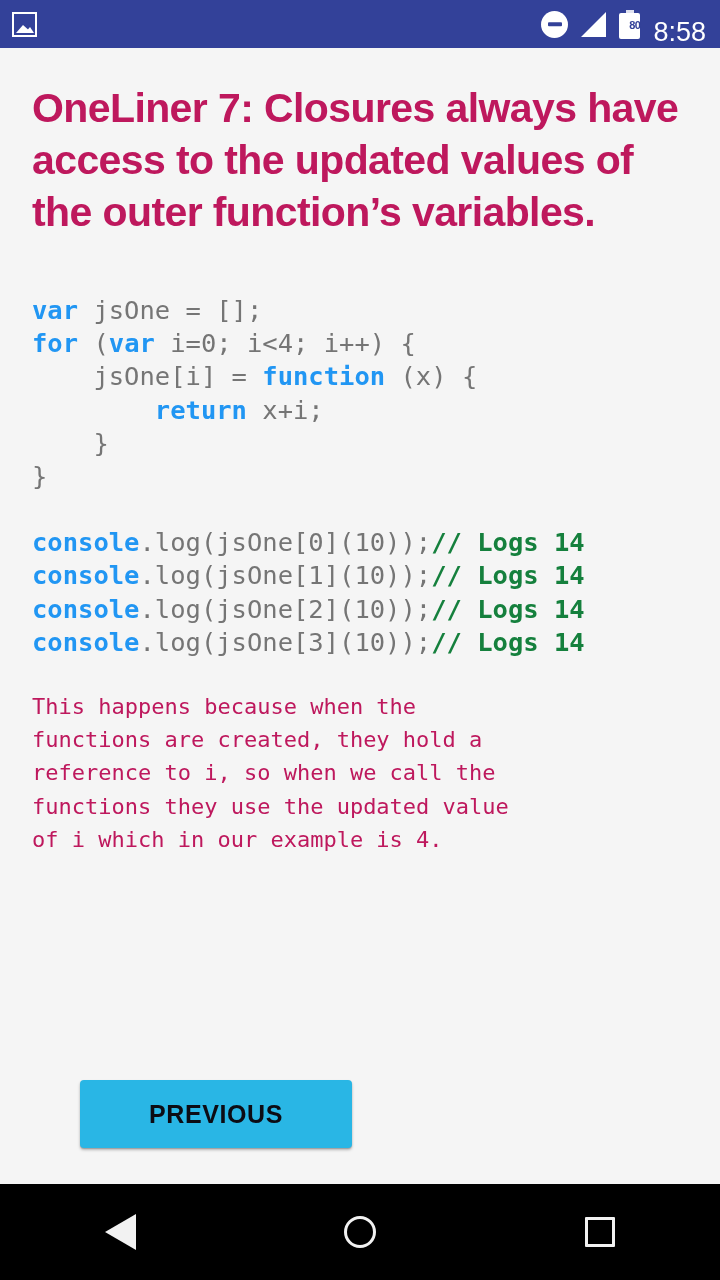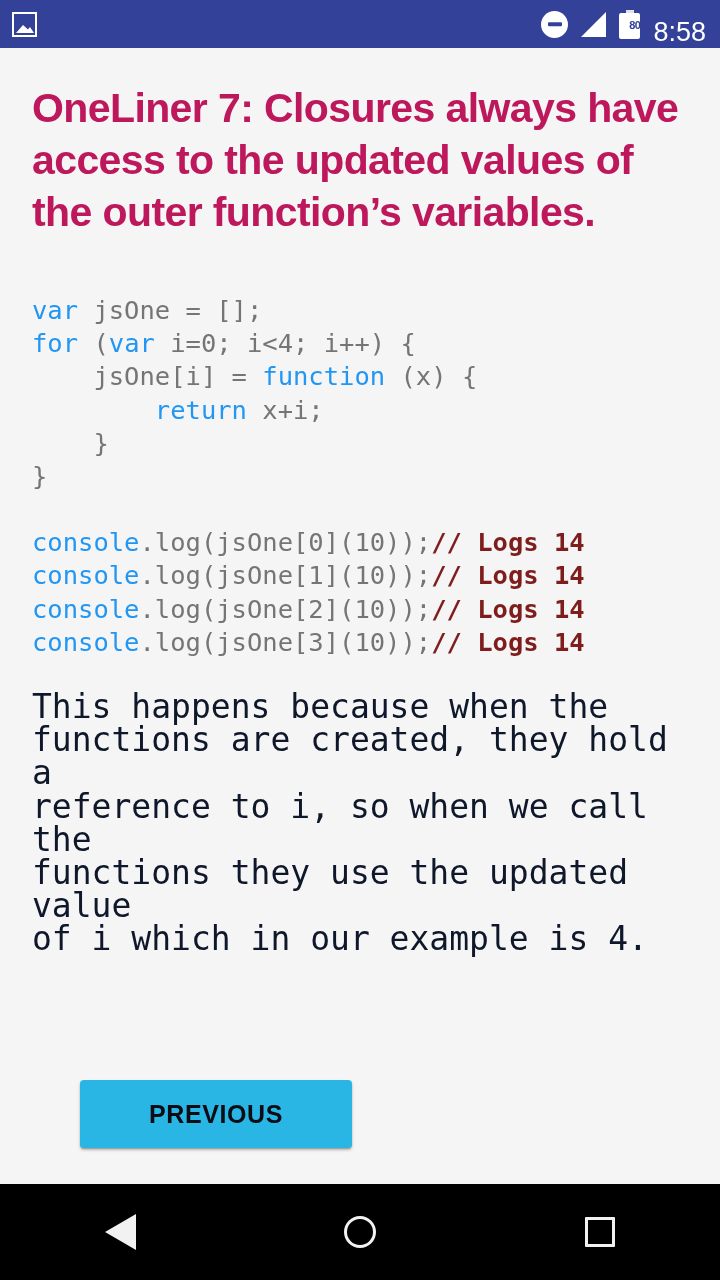--- a/index.html
+++ b/index.html
@@ -159,30 +159,30 @@
 
   .code-block {
     margin-top: 56px;
     font-family: "DejaVu Sans Mono", monospace;
     font-size: 25.5px;
     line-height: 33.2px;
     color: #757575;
     white-space: pre;
   }
   .code-line { white-space: pre; }
-  .kw  { color: #2196f3; font-weight: normal; }
-  .cmt { color: #7f1d1d; font-weight: bold; }
+  .kw  { color: #2196f3; font-weight: bold; }
+  .cmt { color: #15803d; font-weight: bold; }
   .code-gap { height: 33px; }
 
   .explain {
     margin-top: 31px;
     font-family: "DejaVu Sans Mono", monospace;
-    font-size: 33px;
+    font-size: 22px;
     line-height: 33.2px;
-    color: #0f172a;
+    color: #be185d;
     white-space: pre-wrap;
   }
 
   
   .button-row {
     position: absolute;
     left: 32px;
     right: 32px;
     bottom: 0;
     height: 114px;

